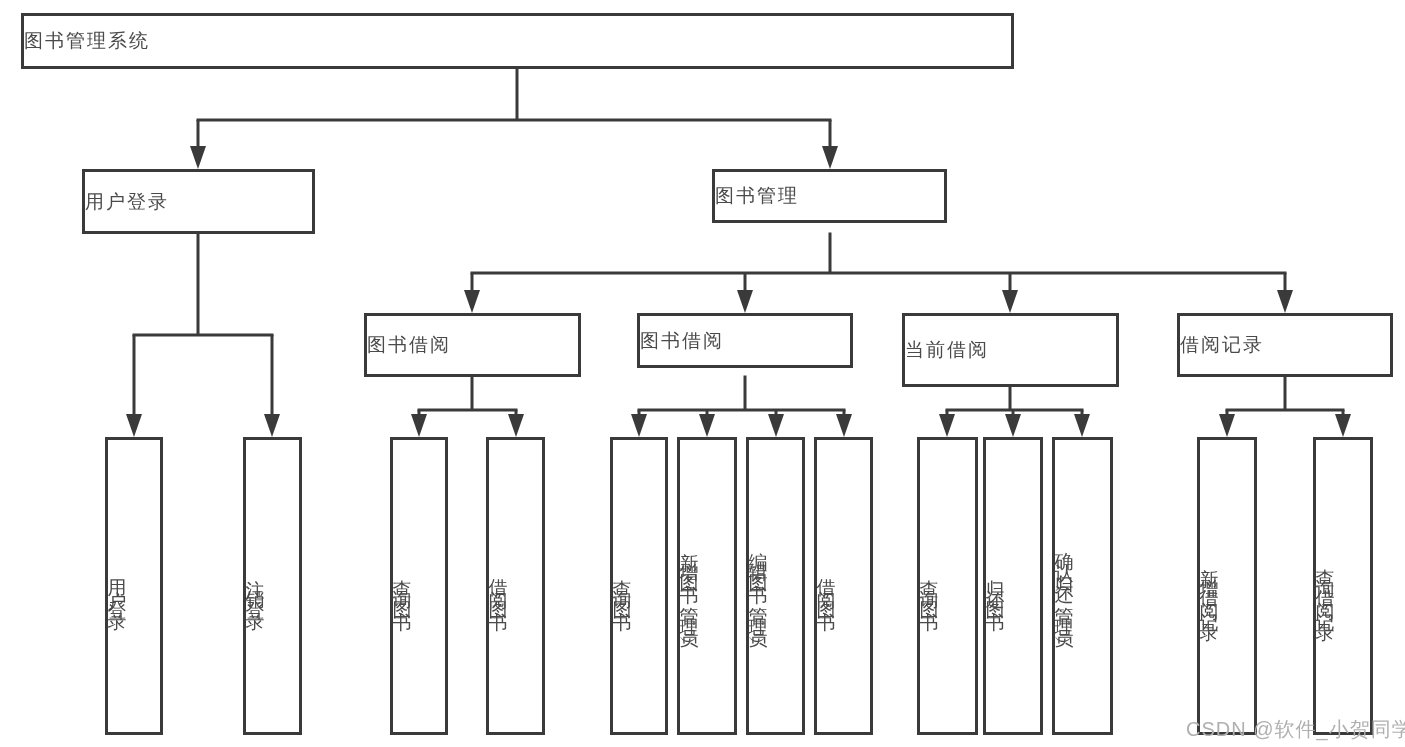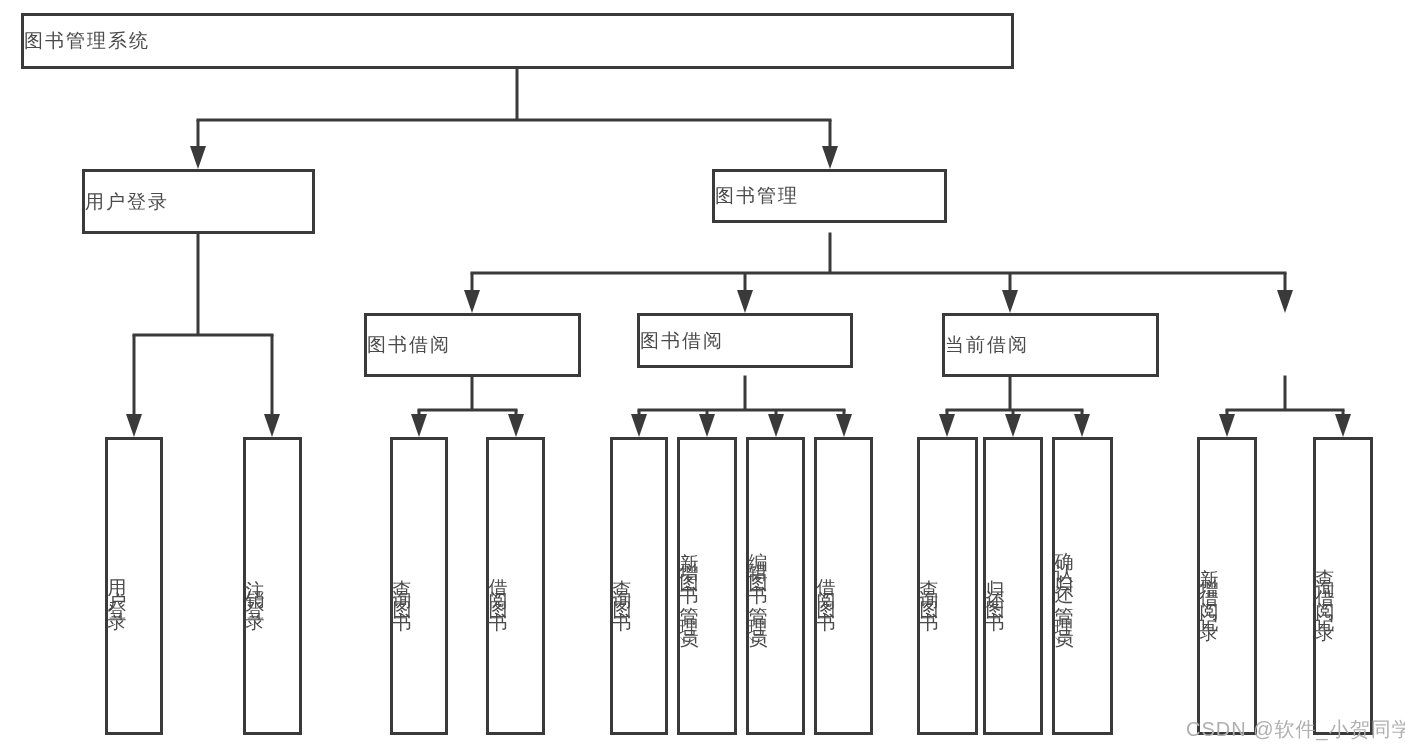--- a/index.html
+++ b/index.html
@@ -109,22 +109,25 @@
   <div class="node" style="left:712px;top:169px;width:235px;height:54px">
     <span>图书管理</span>
   </div>
 
   <div class="node" style="left:364px;top:313px;width:217px;height:64px">
     <span>图书借阅</span>
   </div>
   <div class="node" style="left:637px;top:313px;width:216px;height:55px">
     <span>图书借阅</span>
   </div>
-  <div class="node" style="left:942px;top:313px;width:217px;height:64px">
+  <div class="node" style="left:902px;top:313px;width:217px;height:74px">
     <span>当前借阅</span>
+  </div>
+  <div class="node" style="left:1177px;top:313px;width:216px;height:64px">
+    <span>借阅记录</span>
   </div>
 
   <div class="node leaf" style="left:105px;width:58px">
     <span class="vtext">用户登录</span>
   </div>
   <div class="node leaf" style="left:243px;width:59px">
     <span class="vtext">注销登录</span>
   </div>
 
   <div class="node leaf" style="left:390px;width:58px">

